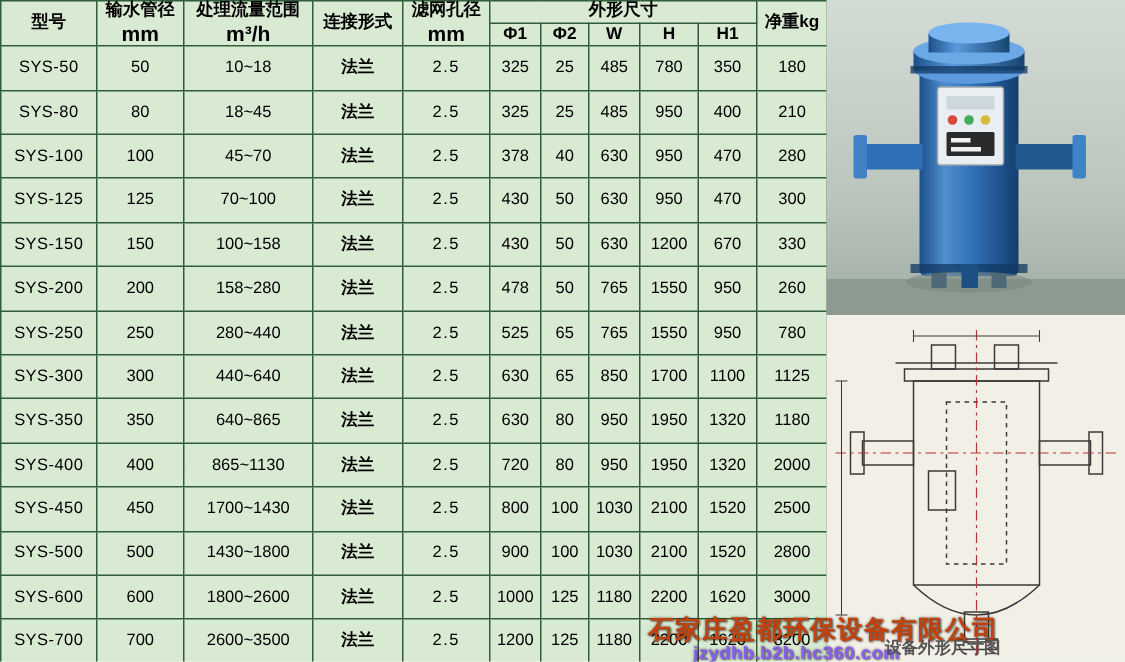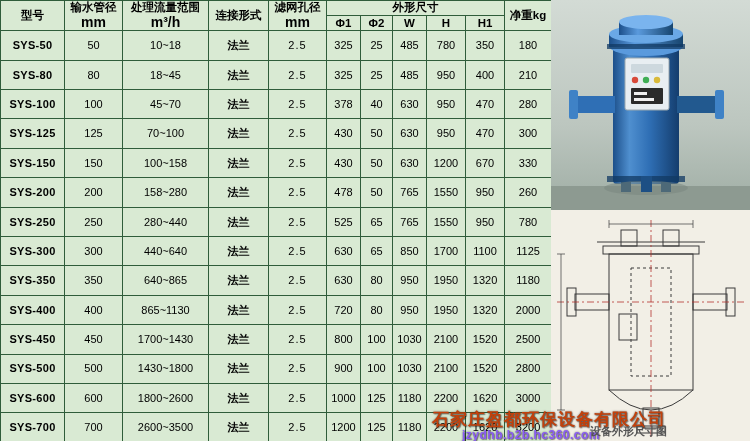--- a/index.html
+++ b/index.html
@@ -28,21 +28,21 @@
     color:#000;
     font-size:11px;
     padding:0;
     line-height:1.15;
   }
   table.spec thead th{
     font-weight:bold;
     font-size:11.5px;
   }
   .hdr-unit{font-size:14px;display:block;}
-  td.model{font-size:12px;font-weight:bold;letter-spacing:.3px;}
+  td.model{font-size:12px;font-weight:normal;letter-spacing:.3px;}
   td.flange{font-size:12px;font-weight:bold;margin-left:48px;}
   td.mesh{font-size:11px;letter-spacing:1px;}
 
   
   col.c-model{width:64px}
   col.c-pipe{width:58px}
   col.c-flow{width:86px}
   col.c-conn{width:60px}
   col.c-mesh{width:58px}
   col.c-d1{width:34px}

